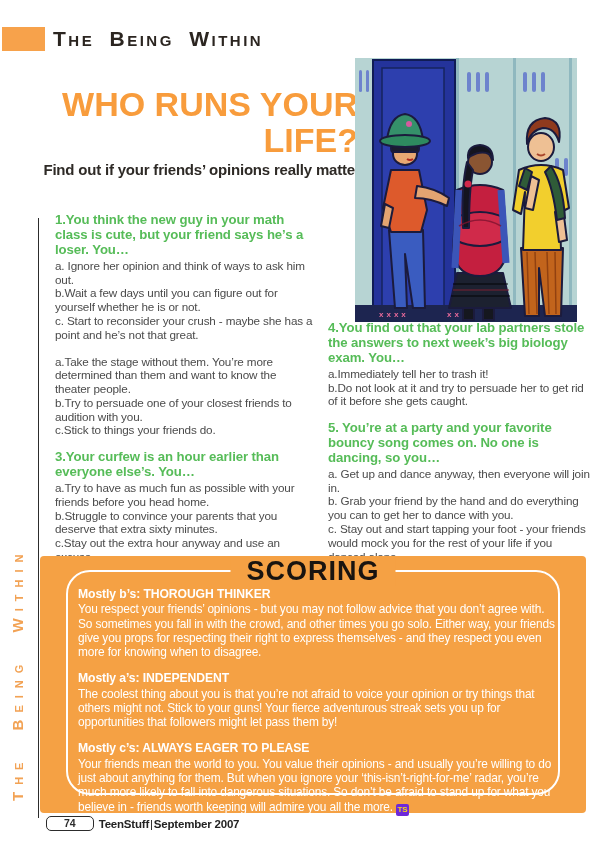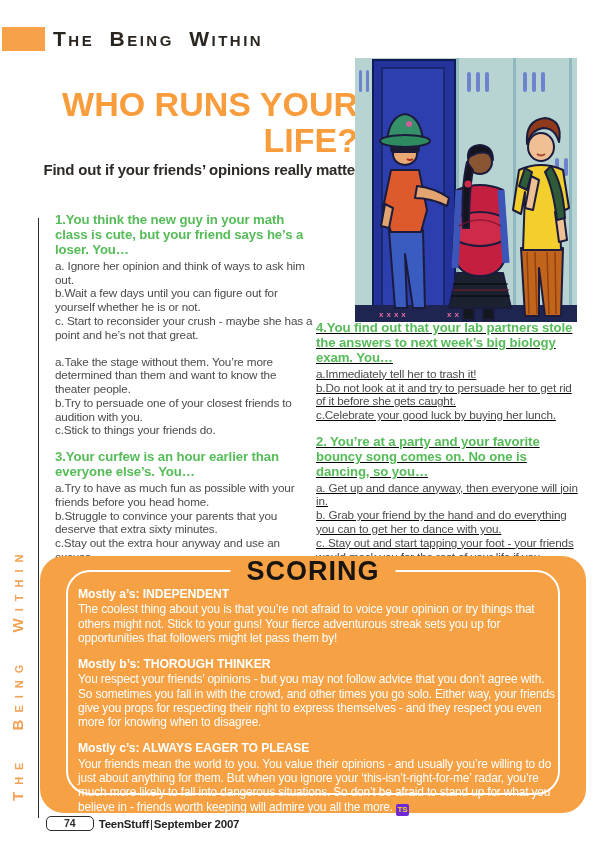--- a/index.html
+++ b/index.html
@@ -38,34 +38,34 @@
     text-align:center; font-size:15px; font-weight:bold; line-height:1.2;
     color:#2e2a26; letter-spacing:-0.2px;
   }
 
   
   .illustration { position:absolute; left:355px; top:58px; width:222px; height:264px; }
   .illustration svg { display:block; width:100%; height:100%; }
 
   
   .col-left  { position:absolute; left:55px;  top:204px; width:258px;margin-top:9px; }
-  .col-right { position:absolute; left:316px; top:321px; width:263px;text-decoration:underline; }
+  .col-right { position:absolute; left:328px; top:321px; width:263px; }
   .question { margin-bottom:13px; }
   .q-heading {
     font-size:13.2px; font-weight:bold; line-height:1.13;
     color:#56BC58; letter-spacing:-0.1px; margin-bottom:1px;
   }
   .q-option {
     font-size:11.7px; line-height:1.18; color:#4b4b4b; letter-spacing:-0.15px;
   }
 
   
   .scoring {
     position:absolute; left:40px; top:556px; width:546px; height:257px;
-    background:#F5A144; border-radius:24px;
+    background:#F5A144; border-radius:4px;
   }
   .scoring-inner {
     position:absolute; left:26px; right:26px; top:14px; bottom:18px;
     border:2px solid #ffffff; border-radius:24px;
   }
   .scoring-title {
     position:absolute; top:0px; left:50%; transform:translateX(-50%);
     background:#F5A144; padding:0 16px; line-height:30px;
     font-size:27px; font-weight:900; letter-spacing:1px; color:#191410;
     white-space:nowrap;
@@ -204,41 +204,40 @@
       <p class="q-option">b.Struggle to convince your parents that you deserve that extra sixty minutes.</p>
       <p class="q-option">c.Stay out the extra hour anyway and use an excuse.</p>
     </section>
   </div>
 
   <div class="col-right">
     <section class="question">
       <h3 class="q-heading">4.You find out that your lab partners stole the answers to next week’s big biology exam. You…</h3>
       <p class="q-option">a.Immediately tell her to trash it!</p>
       <p class="q-option">b.Do not look at it and try to persuade her to get rid of it before she gets caught.</p>
-      <p class="q-option">c.Celebrate your good luck by buying her lunch.</p>
-    </section>
-    <section class="question">
-      <h3 class="q-heading">2. You’re at a party and your favorite bouncy song comes on. No one is dancing, so you…</h3>
+    </section>
+    <section class="question">
+      <h3 class="q-heading">5. You’re at a party and your favorite bouncy song comes on. No one is dancing, so you…</h3>
       <p class="q-option">a. Get up and dance anyway, then everyone will join in.</p>
       <p class="q-option">b. Grab your friend by the hand and do everything you can to get her to dance with you.</p>
       <p class="q-option">c. Stay out and start tapping your foot - your friends would mock you for the rest of your life if you danced alone.</p>
     </section>
   </div>
 
   <div class="scoring">
     <div class="scoring-inner"></div>
     <div class="scoring-title">SCORING</div>
     <div class="scoring-body">
       <div class="score-section">
+        <div class="score-heading">Mostly b’s: THOROUGH THINKER</div>
+        <div class="score-text">You respect your friends’ opinions - but you may not follow advice that you don’t agree with. So sometimes you fall in with the crowd, and other times you go solo. Either way, your friends give you props for respecting their right to express themselves - and they respect you even more for knowing when to disagree.</div>
+      </div>
+      <div class="score-section">
         <div class="score-heading">Mostly a’s: INDEPENDENT</div>
         <div class="score-text">The coolest thing about you is that you’re not afraid to voice your opinion or try things that others might not. Stick to your guns! Your fierce adventurous streak sets you up for opportunities that followers might let pass them by!</div>
-      </div>
-      <div class="score-section">
-        <div class="score-heading">Mostly b’s: THOROUGH THINKER</div>
-        <div class="score-text">You respect your friends’ opinions - but you may not follow advice that you don’t agree with. So sometimes you fall in with the crowd, and other times you go solo. Either way, your friends give you props for respecting their right to express themselves - and they respect you even more for knowing when to disagree.</div>
       </div>
       <div class="score-section">
         <div class="score-text"><span class="score-heading" style="display:block">Mostly c’s: ALWAYS EAGER TO PLEASE</span><span>Your friends mean the world to you. You value their opinions - and usually you’re willing to do just about anything for them. But when you ignore your ‘this-isn’t-right-for-me’ radar, you’re much more likely to fall into dangerous situations. So don’t be afraid to stand up for what you believe in - friends worth keeping will admire you all the more.</span><span class="ts-badge">TS</span></div>
       </div>
     </div>
   </div>
 
   <div class="footer">
     <span class="page-badge">74</span>
     <span class="footer-text"><span>TeenStuff</span><span class="footer-sep">|</span><span>September 2007</span></span>

